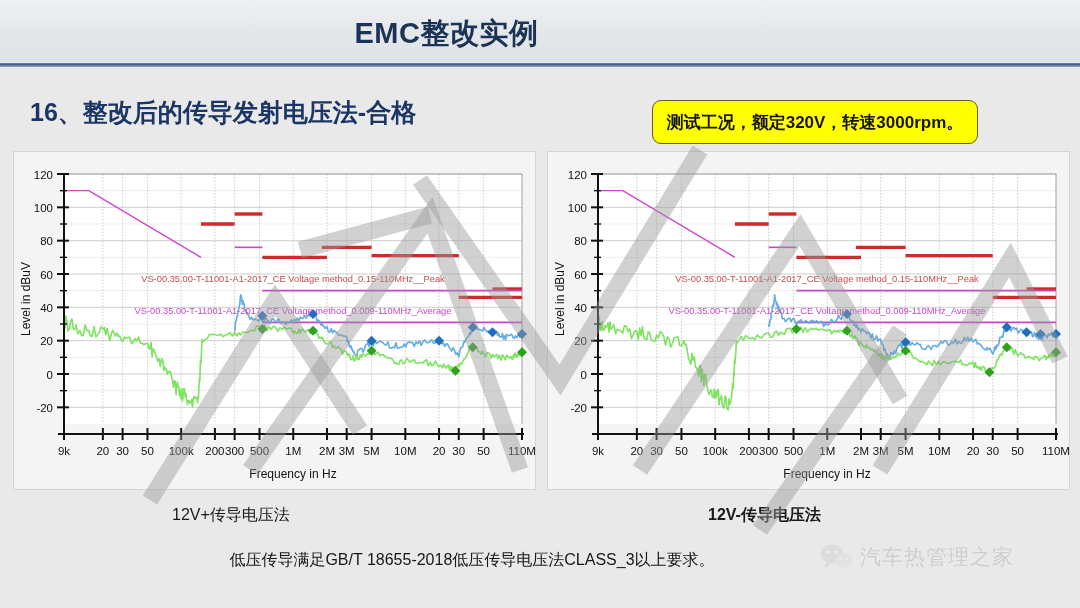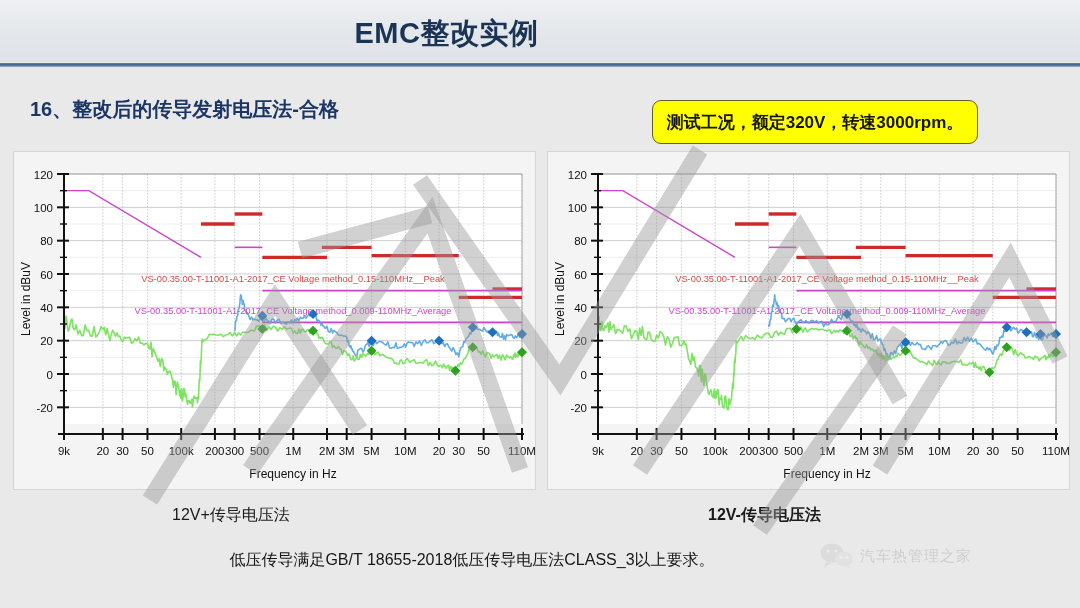--- a/index.html
+++ b/index.html
@@ -22,21 +22,21 @@
     color:#1b3456;
     font-family:"Liberation Sans","DejaVu Sans",sans-serif;
   }
   #header-rule{
     position:absolute;left:0;top:63px;width:1080px;height:4px;
     background:linear-gradient(180deg,#6b88ab 0%,#41618c 45%,#9fb3c9 100%);
   }
   
   #section-heading{
     position:absolute;left:30px;top:96px;
-    font-size:20px;font-weight:bold;color:#1b3566;
+    font-size:25px;font-weight:bold;color:#1b3566;
     letter-spacing:0px;white-space:nowrap;
   }
   
   #condition-callout{
     position:absolute;left:652px;top:100px;width:326px;height:44px;
     background:#ffff00;border:1.5px solid #5f5f2a;border-radius:9px;
     box-sizing:border-box;
     display:flex;align-items:center;justify-content:center;
   }
   #condition-callout .txt{
@@ -61,21 +61,21 @@
   
   #footer-note{
     position:absolute;left:0;top:550px;width:944px;text-align:center;
     font-size:16px;color:#171717;font-weight:500;
   }
   #wechat-watermark{
     position:absolute;left:820px;top:543px;
     display:flex;align-items:center;gap:6px;opacity:.55;
   }
   #wechat-watermark .wm-text{
-    font-size:15px;color:#b9b9b9;letter-spacing:1px;
+    font-size:21px;color:#b9b9b9;letter-spacing:1px;
     font-family:Liberation Mono, monospace;
   }
   
   #page-watermark{
     position:absolute;left:0;top:0;width:1080px;height:608px;
     pointer-events:none;
   }
 </style>
 </head>
 <body>

